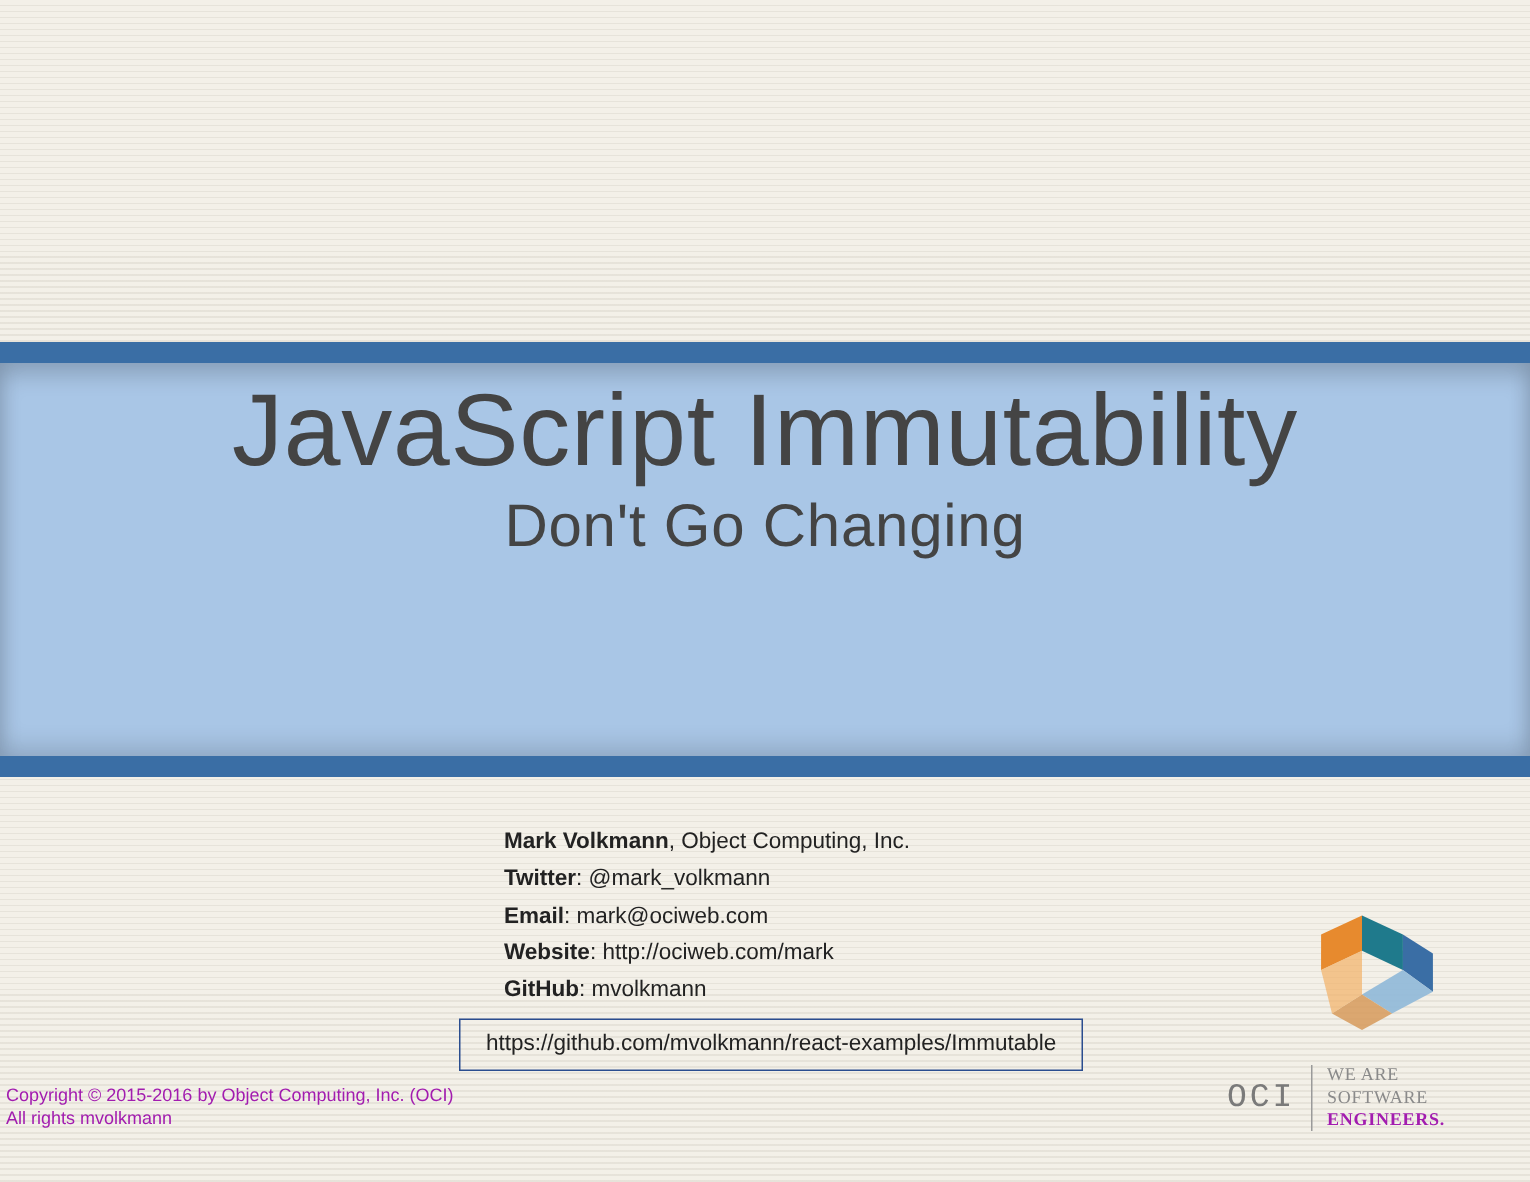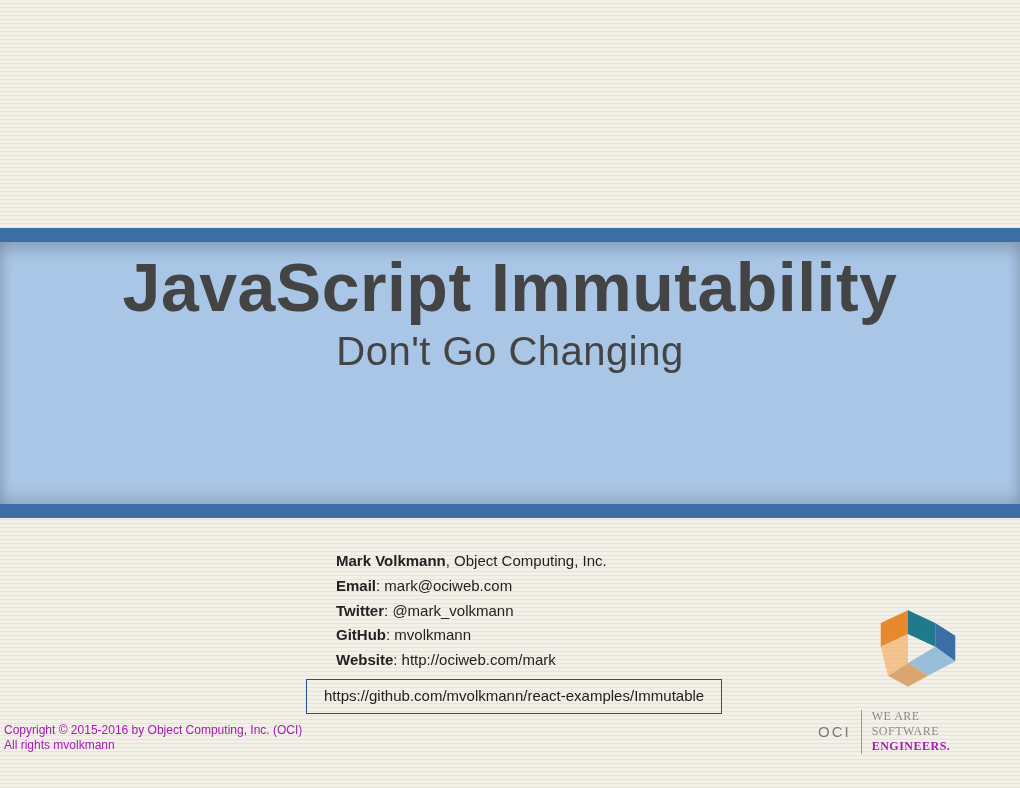--- a/index.html
+++ b/index.html
@@ -38,21 +38,21 @@
 
   .title-wrap {
     position: absolute;
     left: 0; right: 0;
     top: 252px;
     text-align: center;
   }
   .title {
     font-size: 68px;
     line-height: 1.05;
-    font-weight: 700;
+    font-weight: 400;
     color: #444;
     margin-bottom: 6px;
     letter-spacing: 0.5px;
   }
   .subtitle {
     font-size: 40px;
     font-weight: 400;
     color: #444;
     letter-spacing: 0.5px;
   }
@@ -98,25 +98,25 @@
     height: 100px;
     margin: 0 auto 6px;
     display: block;
   }
   .logo-text-row {
     display: flex;
     align-items: center;
     gap: 10px;
   }
   .logo-oci {
-    font-size: 15px;
+    font-size: 22px;
     font-weight: 400;
     letter-spacing: 2px;
     color: #7a7a7a;
-    font-family: Liberation Sans, sans-serif;
+    font-family: Liberation Mono, monospace;
   }
   .logo-divider {
     width: 1px;
     height: 44px;
     background: #9a9a9a;
   }
   .logo-tag {
     font-size: 12px;
     line-height: 1.25;
     color: #8a8a8a;
@@ -134,30 +134,30 @@
 <div class="title-wrap">
   <div class="title">JavaScript Immutability</div>
   <div class="subtitle">Don't Go Changing</div>
 </div>
 
 <div class="author-block">
   <div class="row">
     <b>Mark Volkmann</b><span>, Object Computing, Inc.</span>
   </div>
   <div class="row">
+    <b>Twitter</b><span>: @mark_volkmann</span>
+  </div>
+  <div class="row">
     <b>Email</b><span>: mark@ociweb.com</span>
   </div>
   <div class="row">
-    <b>Twitter</b><span>: @mark_volkmann</span>
+    <b>Website</b><span>: http://ociweb.com/mark</span>
   </div>
   <div class="row">
     <b>GitHub</b><span>: mvolkmann</span>
-  </div>
-  <div class="row">
-    <b>Website</b><span>: http://ociweb.com/mark</span>
   </div>
   <div class="link-box">https://github.com/mvolkmann/react-examples/Immutable</div>
 </div>
 
 <div class="copyright">
   <div>Copyright © 2015-2016 by Object Computing, Inc. (OCI)</div>
   <div>All rights mvolkmann</div>
 </div>
 
 <div class="logo-wrap">

